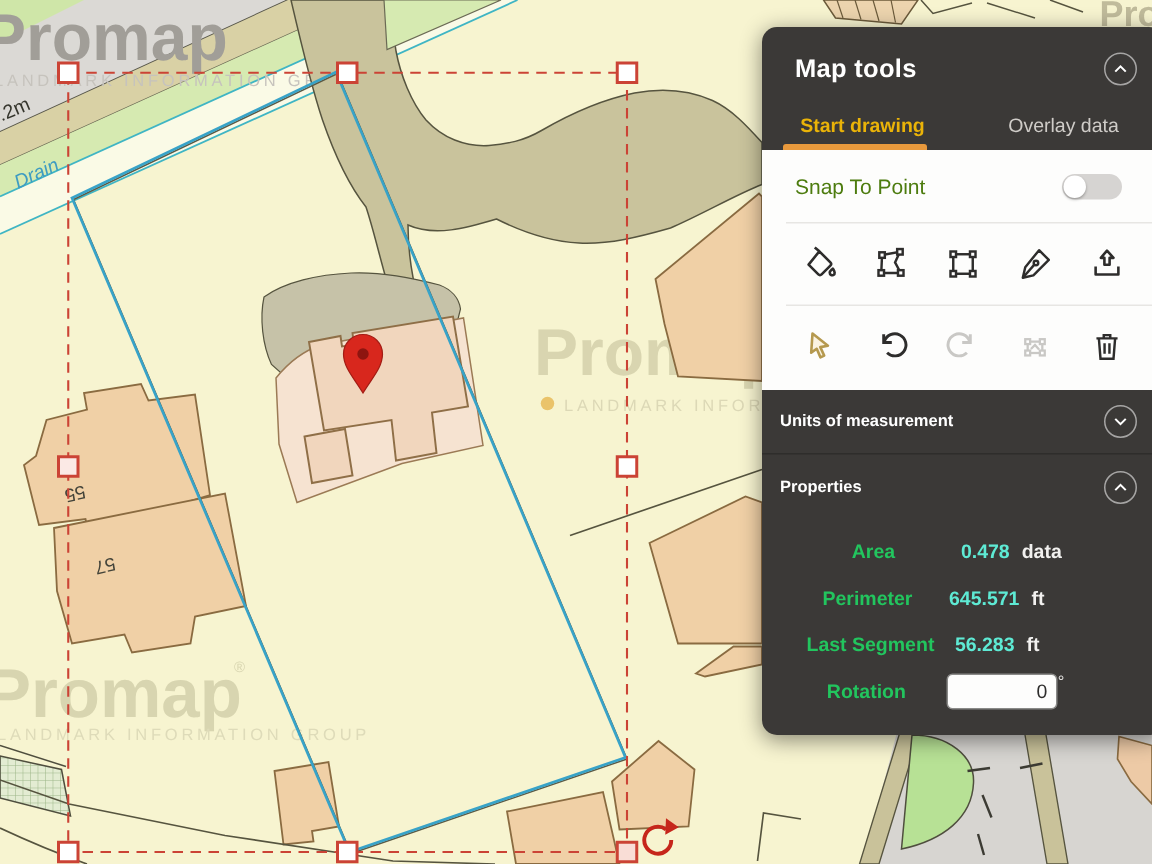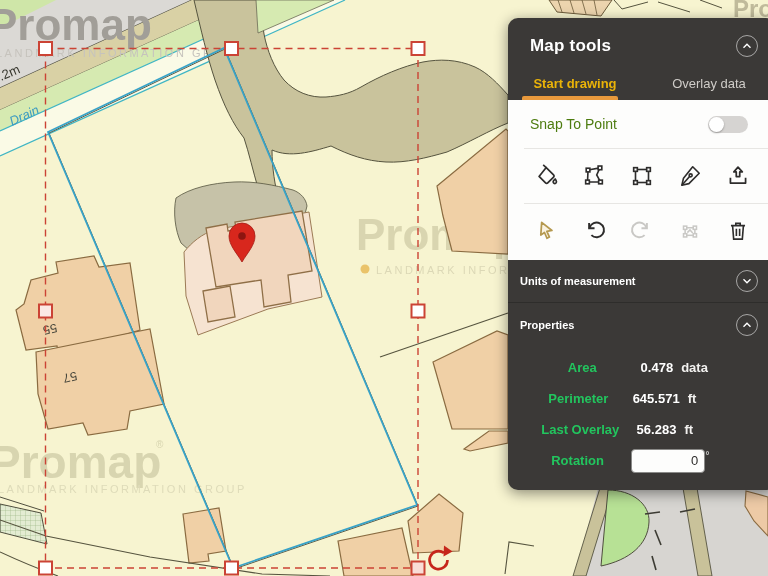--- a/index.html
+++ b/index.html
@@ -37,21 +37,21 @@
   .tool-row{display:flex;align-items:center;height:54px;padding:0 14px;}
   .tool{flex:1;display:flex;align-items:center;justify-content:center;background:none;
         border:none;padding:0;cursor:pointer;}
   .section-header{display:flex;align-items:center;justify-content:space-between;
         padding:0 18px 0 12px;height:42px;cursor:pointer;}
   .section-header.props{border-top:1px solid #2e2d2b;height:44px;}
   .section-title{font-size:11px;font-weight:bold;}
   .props-body{padding:6px 0 0 0;}
   .prop-row{display:flex;align-items:center;height:31px;padding:0 0 0 16px;font-size:13px;}
   .prop-label{font-weight:bold;width:118px;color:#22c55e;text-align:center;}
-  .prop-num{flex:1;text-align:center;font-weight:bold;color:#ffffff;}
+  .prop-num{flex:1;text-align:center;font-weight:bold;color:#5eead4;}
   .prop-unit{width:46px;padding-left:8px;color:#f2f1ef;font-weight:bold;}
   .prop-gap{width:58px;}
   .rot-input{width:74px;height:24px;border:1px solid #8a8a88;border-radius:4px;
              background:#fdfdfc;color:#2e2d2c;font-size:13px;text-align:right;
              padding:0 6px;font-family:"Liberation Sans",sans-serif;margin-left:auto;}
   .deg{width:12px;color:#e8e7e5;font-size:11px;align-self:flex-start;padding-top:4px;}
   .rot-gap{width:66px;}
   .ticon{display:block;}
 </style>
 </head>
@@ -360,21 +360,21 @@
       <span class="prop-unit">data</span>
       <span class="prop-gap"></span>
     </div>
     <div class="prop-row">
       <span class="prop-label">Perimeter</span>
       <span class="prop-num">645.571</span>
       <span class="prop-unit">ft</span>
       <span class="prop-gap"></span>
     </div>
     <div class="prop-row">
-      <span class="prop-label">Last Overlay</span>
+      <span class="prop-label">Last Segment</span>
       <span class="prop-num">56.283</span>
       <span class="prop-unit">ft</span>
       <span class="prop-gap"></span>
     </div>
     <div class="prop-row">
       <span class="prop-label">Rotation</span>
       <input class="rot-input" readonly="" value="0" style="">
       <span class="deg">°</span>
       <span class="rot-gap"></span>
     </div>

